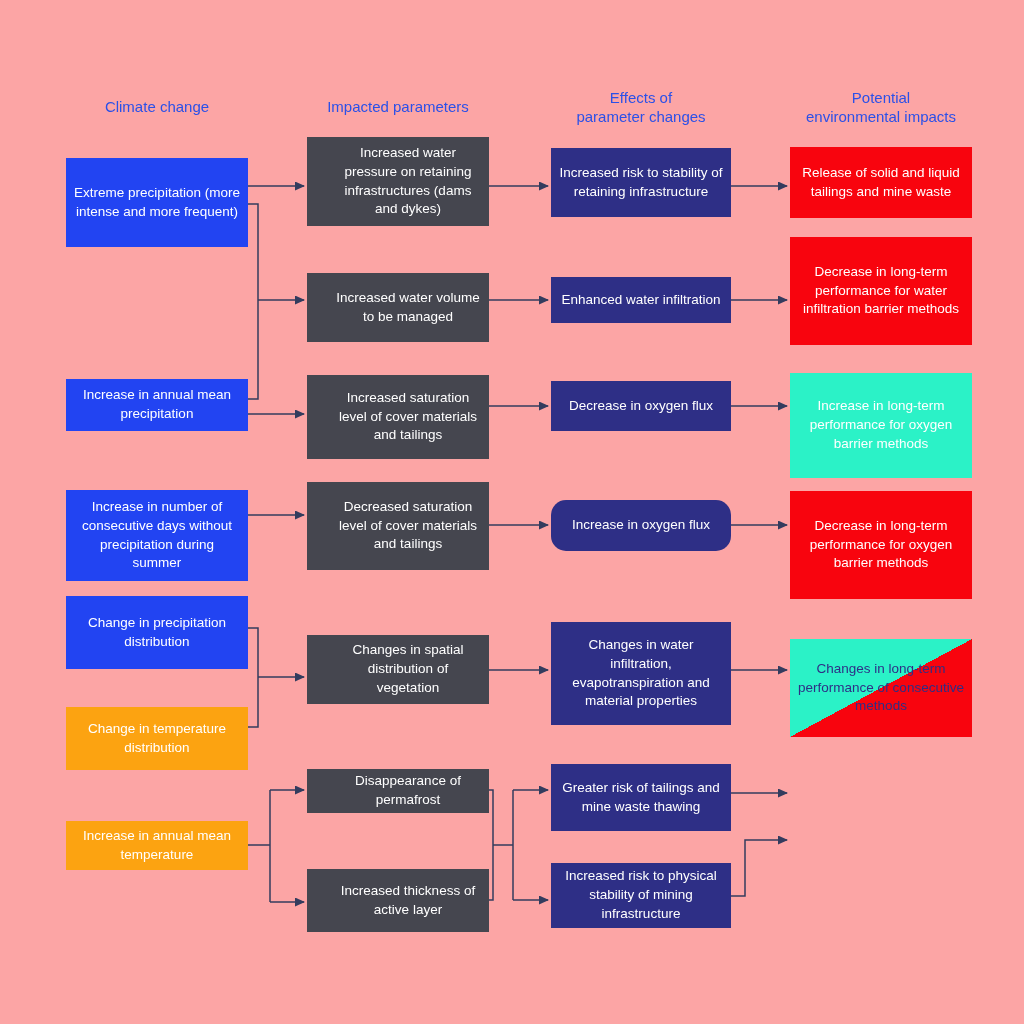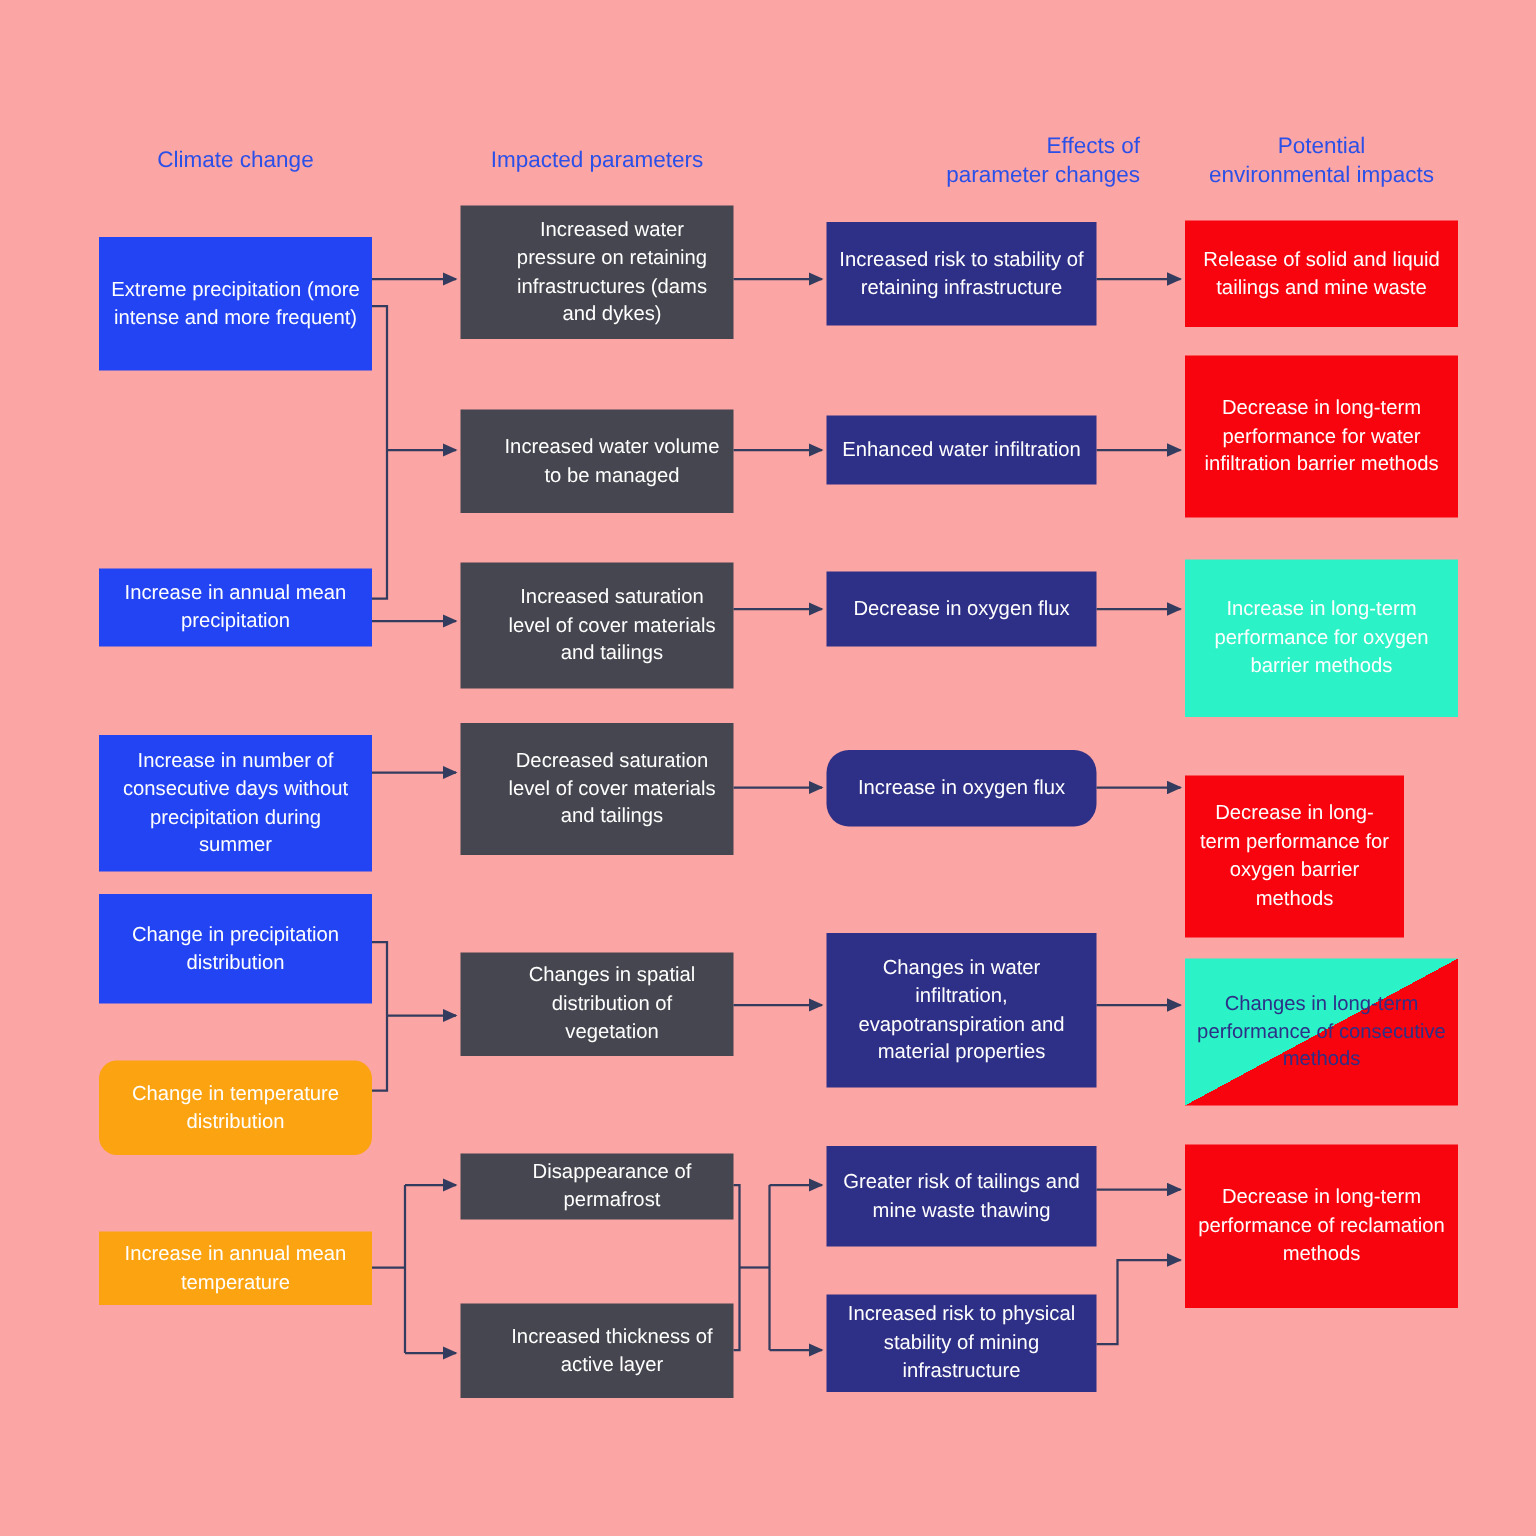--- a/index.html
+++ b/index.html
@@ -79,30 +79,30 @@
     <path class="edge" marker-end="url(#arrowhead)" d="M731,300 H787"></path>
     <path class="edge" marker-end="url(#arrowhead)" d="M731,406 H787"></path>
     <path class="edge" marker-end="url(#arrowhead)" d="M731,525 H787"></path>
     <path class="edge" marker-end="url(#arrowhead)" d="M731,670 H787"></path>
     <path class="edge" marker-end="url(#arrowhead)" d="M731,793 H787"></path>
     <path class="edge" marker-end="url(#arrowhead)" d="M731,896 H745 V840 H787"></path>
   </svg>
 
   <div class="col-header" style="left:66px;top:97px;width:182px;">Climate change</div>
   <div class="col-header" style="left:307px;top:97px;width:182px;">Impacted parameters</div>
-  <div class="col-header" style="left:580px;top:88px;width:180px;text-align:right;">Effects of
+  <div class="col-header" style="left:551px;top:88px;width:180px;">Effects of
 parameter changes</div>
   <div class="col-header" style="left:790px;top:88px;width:182px;">Potential
 environmental impacts</div>
 
   <div class="node v-blue" style="left:66px;top:158px;width:182px;height:89px;">Extreme precipitation (more intense and more frequent)</div>
   <div class="node v-blue" style="left:66px;top:379px;width:182px;height:52px;">Increase in annual mean precipitation</div>
   <div class="node v-blue" style="left:66px;top:490px;width:182px;height:91px;">Increase in number of consecutive days without precipitation during summer</div>
   <div class="node v-blue" style="left:66px;top:596px;width:182px;height:73px;">Change in precipitation distribution</div>
-  <div class="node v-orange" style="left:66px;top:707px;width:182px;height:63px;border-radius:12px;">Change in temperature distribution</div>
+  <div class="node v-orange" style="left:66px;top:707px;width:182px;height:63px;">Change in temperature distribution</div>
   <div class="node v-orange" style="left:66px;top:821px;width:182px;height:49px;">Increase in annual mean temperature</div>
 
   <div class="node v-gray" style="left:307px;top:137px;width:182px;height:89px;">Increased water pressure on retaining infrastructures (dams and dykes)</div>
   <div class="node v-gray" style="left:307px;top:273px;width:182px;height:69px;">Increased water volume to be managed</div>
   <div class="node v-gray" style="left:307px;top:375px;width:182px;height:84px;">Increased saturation level of cover materials and tailings</div>
   <div class="node v-gray" style="left:307px;top:482px;width:182px;height:88px;">Decreased saturation level of cover materials and tailings</div>
   <div class="node v-gray" style="left:307px;top:635px;width:182px;height:69px;">Changes in spatial distribution of vegetation</div>
   <div class="node v-gray" style="left:307px;top:769px;width:182px;height:44px;">Disappearance of permafrost</div>
   <div class="node v-gray" style="left:307px;top:869px;width:182px;height:63px;">Increased thickness of active layer</div>
 
@@ -110,17 +110,16 @@
   <div class="node v-navy" style="left:551px;top:277px;width:180px;height:46px;">Enhanced water infiltration</div>
   <div class="node v-navy" style="left:551px;top:381px;width:180px;height:50px;">Decrease in oxygen flux</div>
   <div class="node v-navy" style="left:551px;top:500px;width:180px;height:51px;border-radius:15px;">Increase in oxygen flux</div>
   <div class="node v-navy" style="left:551px;top:622px;width:180px;height:103px;">Changes in water infiltration, evapotranspiration and material properties</div>
   <div class="node v-navy" style="left:551px;top:764px;width:180px;height:67px;">Greater risk of tailings and mine waste thawing</div>
   <div class="node v-navy" style="left:551px;top:863px;width:180px;height:65px;">Increased risk to physical stability of mining infrastructure</div>
 
   <div class="node v-red" style="left:790px;top:147px;width:182px;height:71px;">Release of solid and liquid tailings and mine waste</div>
   <div class="node v-red" style="left:790px;top:237px;width:182px;height:108px;">Decrease in long-term performance for water infiltration barrier methods</div>
   <div class="node v-teal" style="left:790px;top:373px;width:182px;height:105px;">Increase in long-term performance for oxygen barrier methods</div>
-  <div class="node v-red" style="left:790px;top:517px;width:146px;height:108px;">Decrease in long-term performance for oxygen barrier methods</div>
+  <div class="node v-red" style="left:790px;top:491px;width:182px;height:108px;">Decrease in long-term performance for oxygen barrier methods</div>
   <div class="node v-teal-red" style="left:790px;top:639px;width:182px;height:98px;">Changes in long-term performance of consecutive methods</div>
-  <div class="node v-red" style="left:790px;top:763px;width:182px;height:109px;">Decrease in long-term performance of reclamation methods</div>
 
 </div>
 
 </body></html>

